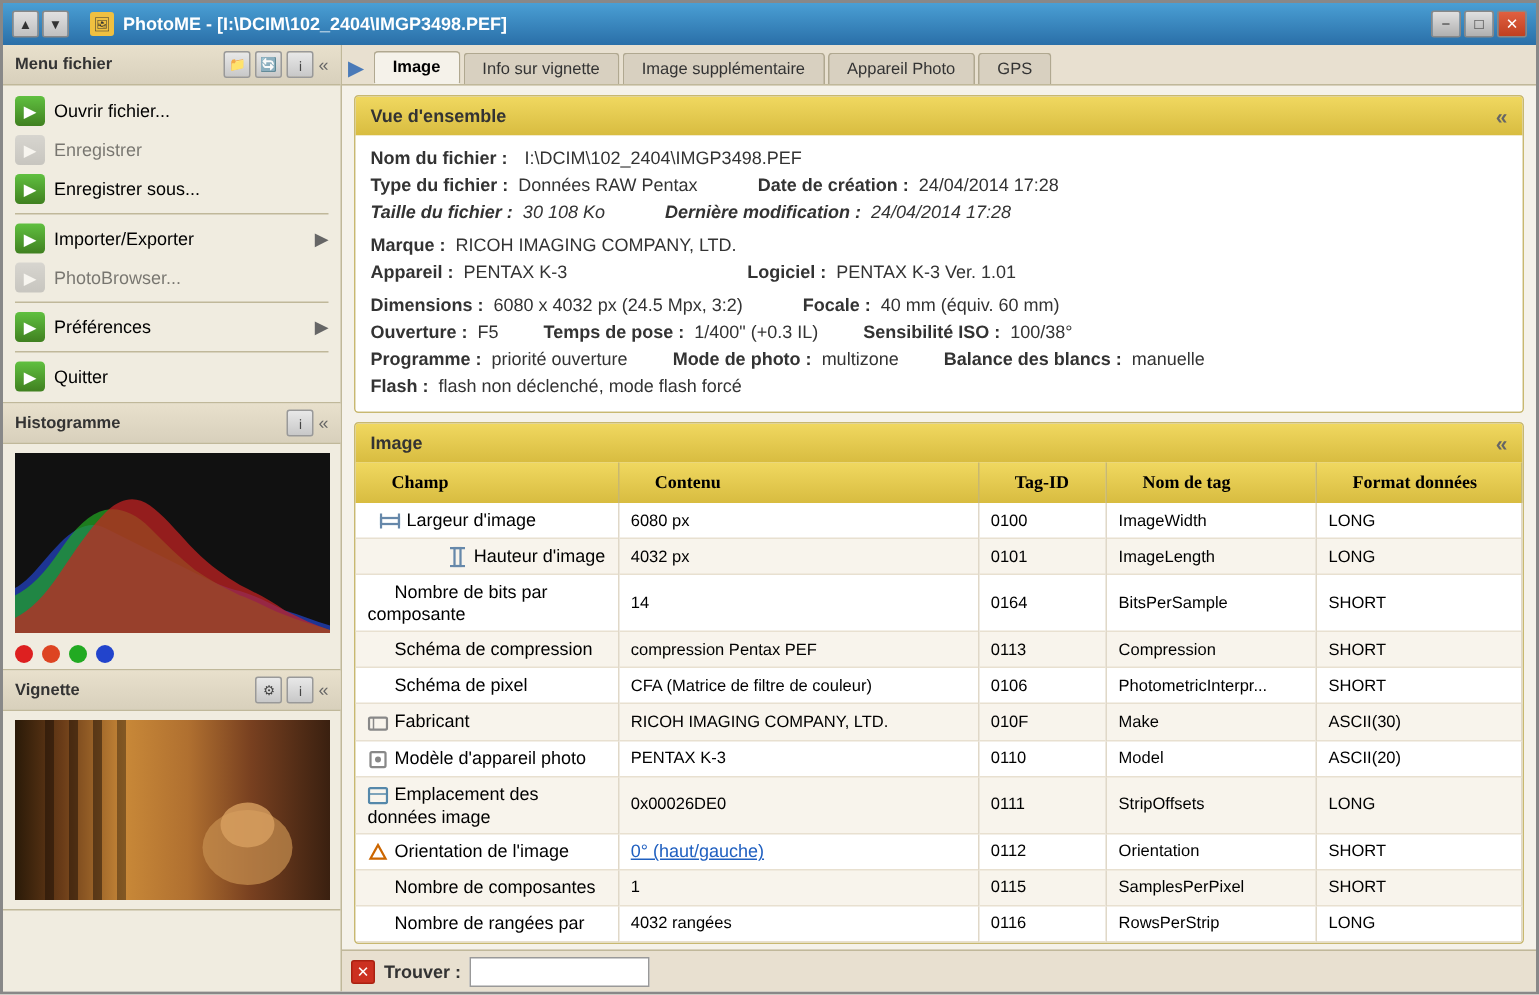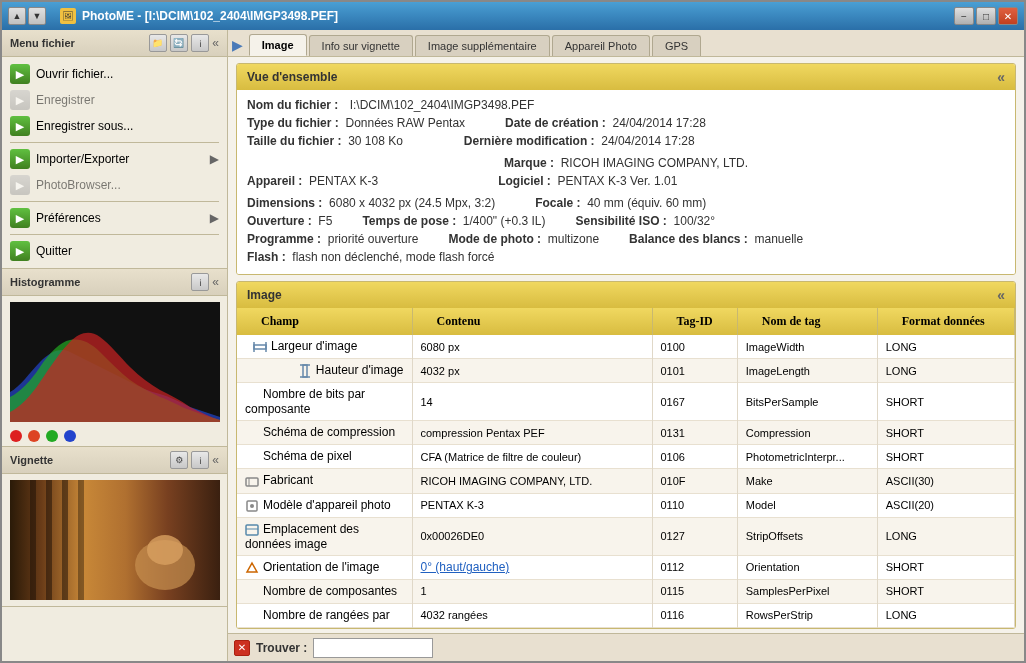--- a/index.html
+++ b/index.html
@@ -250,31 +250,31 @@
             <div style="display:flex; gap:40px; margin-bottom:4px;">
               <div>
                 <span class="info-label">Type du fichier :</span>&nbsp;
                 <span class="info-value">Données RAW Pentax</span>
               </div>
               <div>
                 <span class="info-label">Date de création :</span>&nbsp;
                 <span class="info-value">24/04/2014 17:28</span>
               </div>
             </div>
-            <div style="display:flex; gap:61px; margin-bottom:8px;">
+            <div style="display:flex; gap:40px; margin-bottom:8px;font-style:italic;">
               <div>
                 <span class="info-label">Taille du fichier :</span>&nbsp;
                 <span class="info-value">30 108 Ko</span>
               </div>
               <div>
                 <span class="info-label">Dernière modification :</span>&nbsp;
                 <span class="info-value">24/04/2014 17:28</span>
               </div>
             </div>
-            <div style="display:flex; gap:40px; margin-bottom:4px;justify-content:center;">
+            <div style="display:flex; gap:40px; margin-bottom:4px;">
               <div>
                 <span class="info-label">Marque :</span>&nbsp;
                 <span class="info-value">RICOH IMAGING COMPANY, LTD.</span>
               </div>
             </div>
             <div style="display:flex; gap:40px; margin-bottom:8px;">
               <div>
                 <span class="info-label">Appareil :</span>&nbsp;
                 <span class="info-value">PENTAX K-3</span>
               </div>
@@ -297,21 +297,21 @@
               <div>
                 <span class="info-label">Ouverture :</span>&nbsp;
                 <span class="info-value">F5</span>
               </div>
               <div>
                 <span class="info-label">Temps de pose :</span>&nbsp;
                 <span class="info-value">1/400" (+0.3 IL)</span>
               </div>
               <div>
                 <span class="info-label">Sensibilité ISO :</span>&nbsp;
-                <span class="info-value">100/32°</span>
+                <span class="info-value">100/38°</span>
               </div>
             </div>
             <div style="display:flex; gap:30px; margin-bottom:4px; flex-wrap:wrap;">
               <div>
                 <span class="info-label">Programme :</span>&nbsp;
                 <span class="info-value">priorité ouverture</span>
               </div>
               <div>
                 <span class="info-label">Mode de photo :</span>&nbsp;
                 <span class="info-value">multizone</span>
@@ -364,28 +364,28 @@
                         <line x1="2" y1="13" x2="12" y2="13" stroke="#6688aa" stroke-width="1.5"></line>
                       </svg></span><span>Hauteur d'image</span></td>
                   <td>4032 px</td>
                   <td>0101</td>
                   <td>ImageLength</td>
                   <td>LONG</td>
                 </tr>
                 <tr>
                   <td style="display: table-cell; padding: 4px 8px; vertical-align: middle;"><span style="display: inline-block; width: 14px; height: 14px; margin-right: 4px; vertical-align: middle;"></span><span>Nombre de bits par composante</span></td>
                   <td>14</td>
-                  <td>0167</td>
+                  <td>0164</td>
                   <td>BitsPerSample</td>
                   <td>SHORT</td>
                 </tr>
                 <tr>
                   <td style="display: table-cell; padding: 4px 8px; vertical-align: middle;"><span style="display: inline-block; width: 14px; height: 14px; margin-right: 4px; vertical-align: middle;"></span><span>Schéma de compression</span></td>
                   <td>compression Pentax PEF</td>
-                  <td>0131</td>
+                  <td>0113</td>
                   <td>Compression</td>
                   <td>SHORT</td>
                 </tr>
                 <tr>
                   <td style="display: table-cell; padding: 4px 8px; vertical-align: middle;"><span style="display: inline-block; width: 14px; height: 14px; margin-right: 4px; vertical-align: middle;"></span><span>Schéma de pixel</span></td>
                   <td>CFA (Matrice de filtre de couleur)</td>
                   <td>0106</td>
                   <td>PhotometricInterpr...</td>
                   <td>SHORT</td>
                 </tr>
@@ -408,21 +408,21 @@
                   <td>0110</td>
                   <td>Model</td>
                   <td>ASCII(20)</td>
                 </tr>
                 <tr>
                   <td style="display: table-cell; padding: 4px 8px; vertical-align: middle;"><span style="display: inline-block; width: 14px; height: 14px; margin-right: 4px; vertical-align: middle;"><svg width="14" height="14">
                         <rect x="1" y="2" width="12" height="10" rx="1" fill="none" stroke="#5588aa" stroke-width="1.5"></rect>
                         <line x1="1" y1="6" x2="13" y2="6" stroke="#5588aa" stroke-width="1"></line>
                       </svg></span><span>Emplacement des données image</span></td>
                   <td>0x00026DE0</td>
-                  <td>0127</td>
+                  <td>0111</td>
                   <td>StripOffsets</td>
                   <td>LONG</td>
                 </tr>
                 <tr>
                   <td style="display: table-cell; padding: 4px 8px; vertical-align: middle;"><span style="display: inline-block; width: 14px; height: 14px; margin-right: 4px; vertical-align: middle;"><svg width="14" height="14">
                         <polygon points="7,2 12,11 2,11" fill="none" stroke="#cc6600" stroke-width="1.5"></polygon>
                       </svg></span><span>Orientation de l'image</span></td>
                   <td><span class="link-val">0° (haut/gauche)</span></td>
                   <td>0112</td>
                   <td>Orientation</td>

